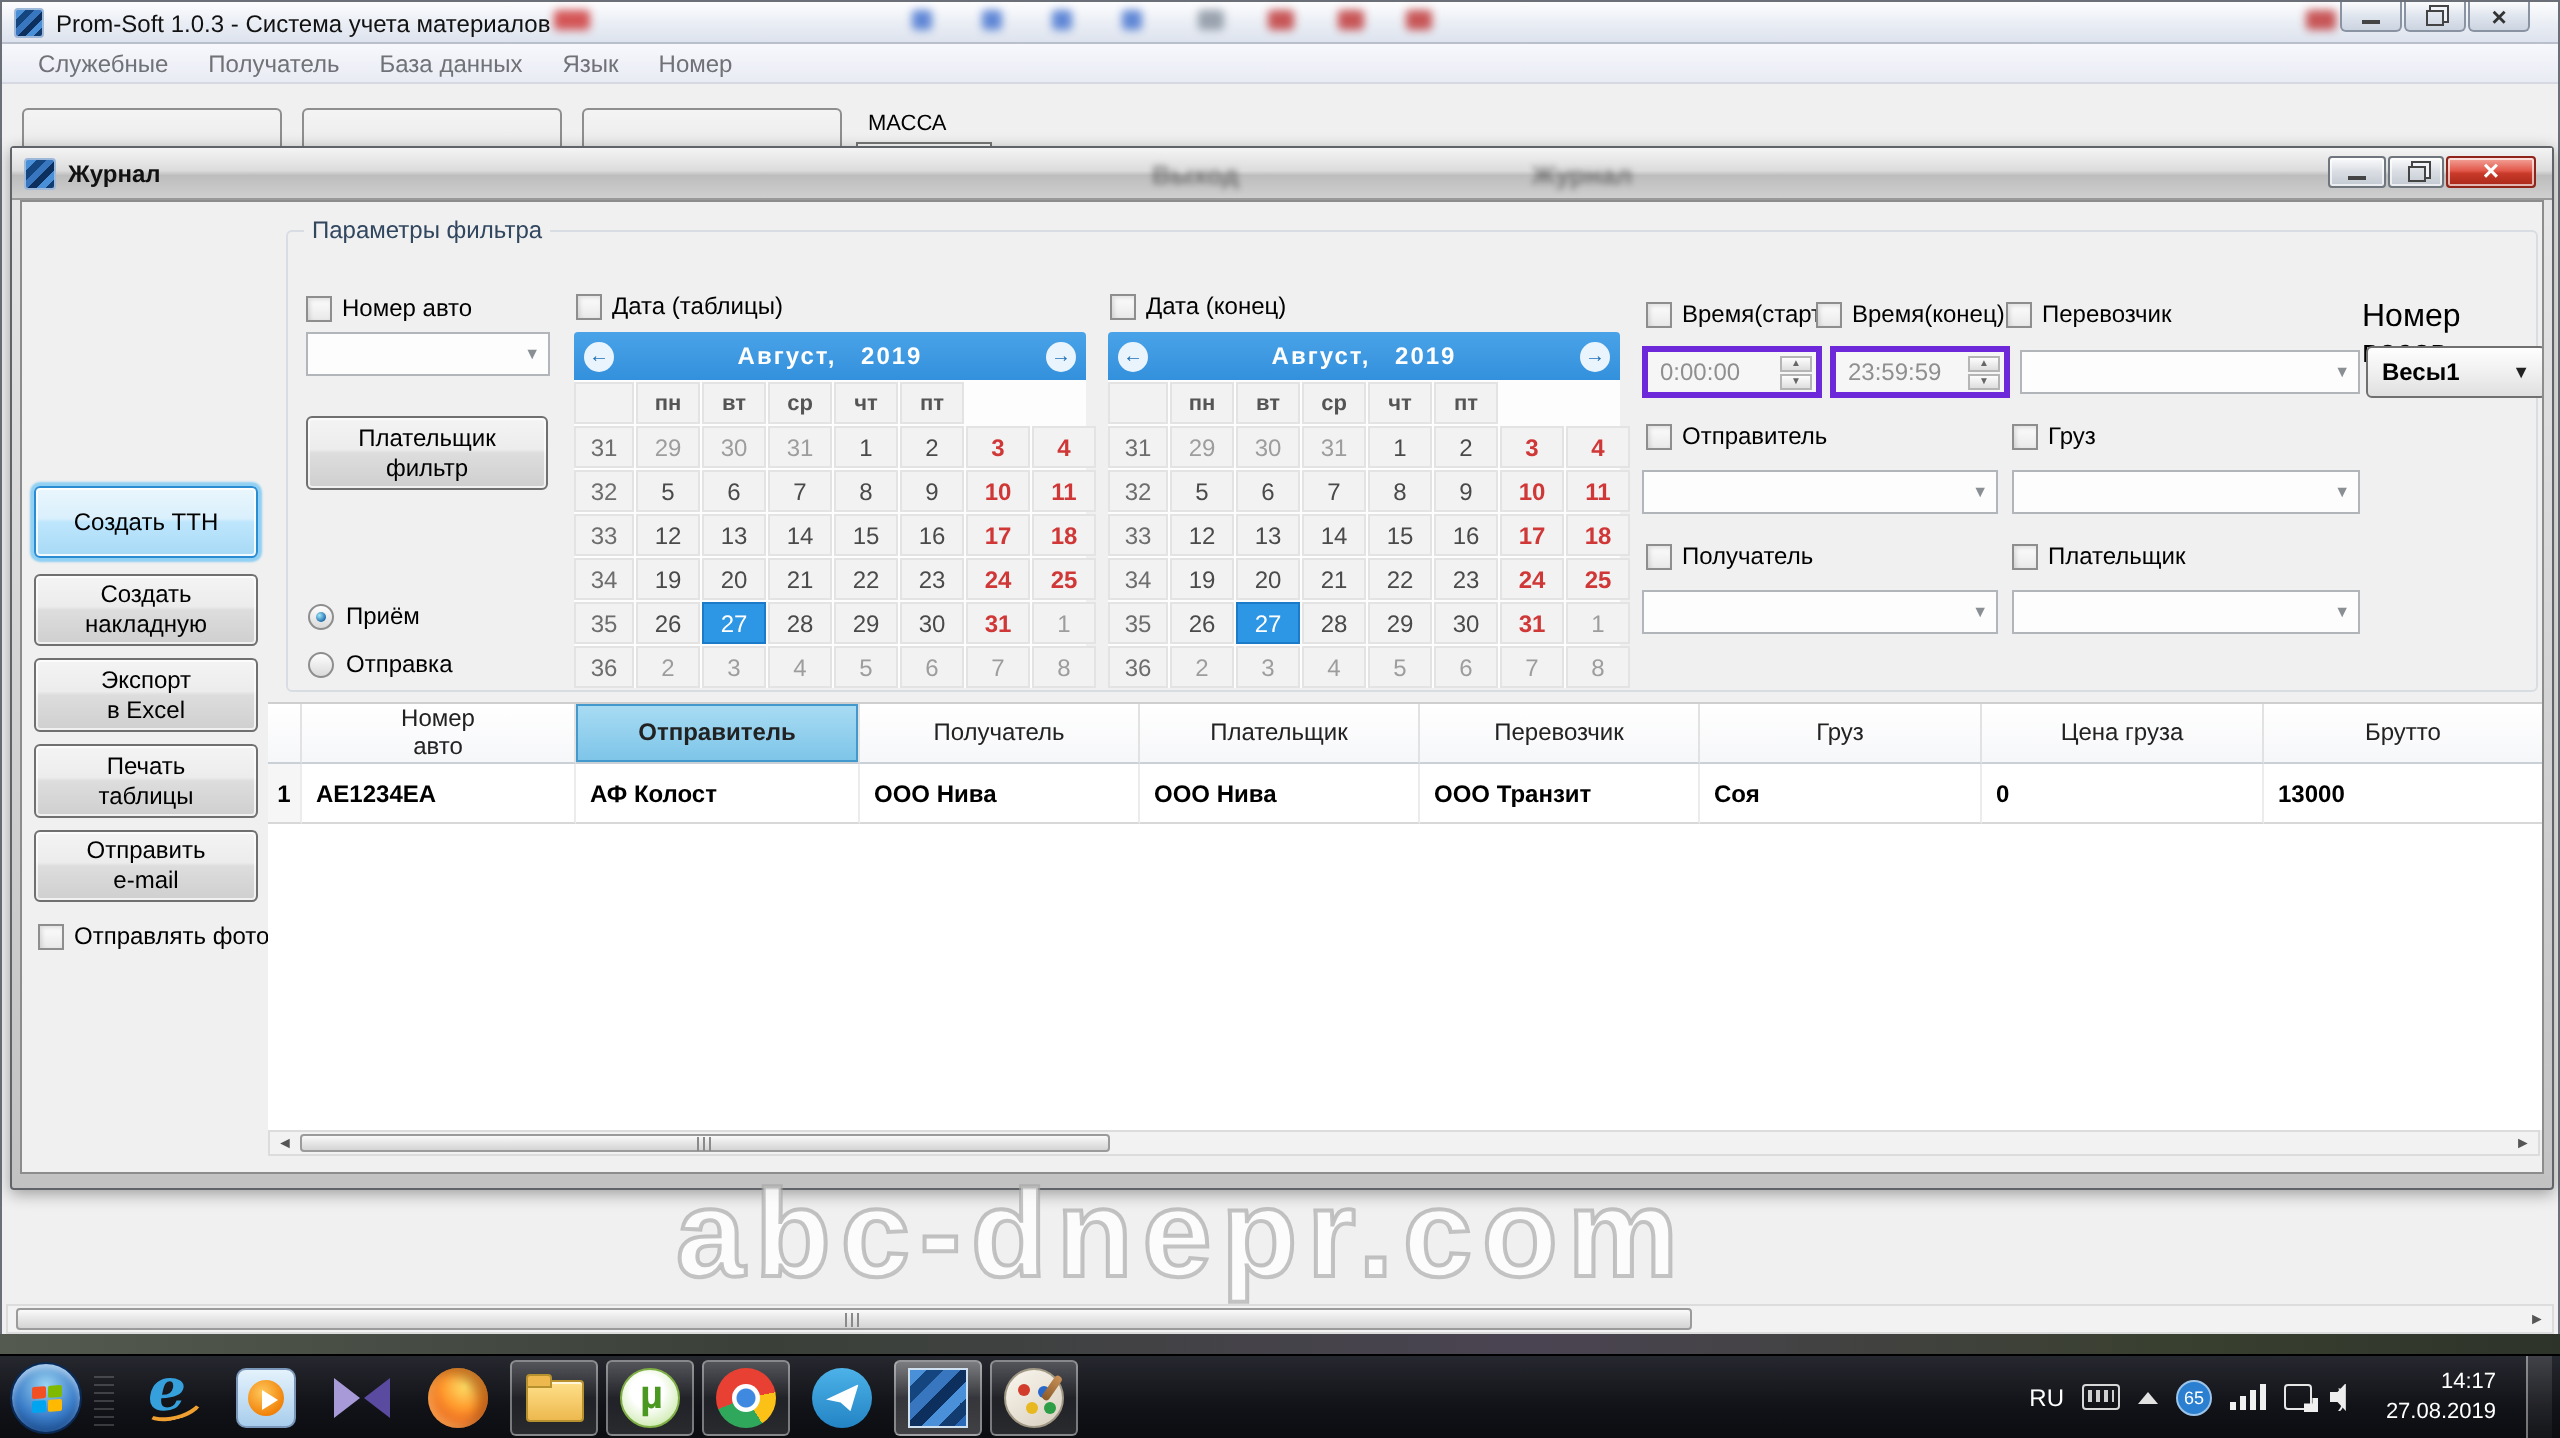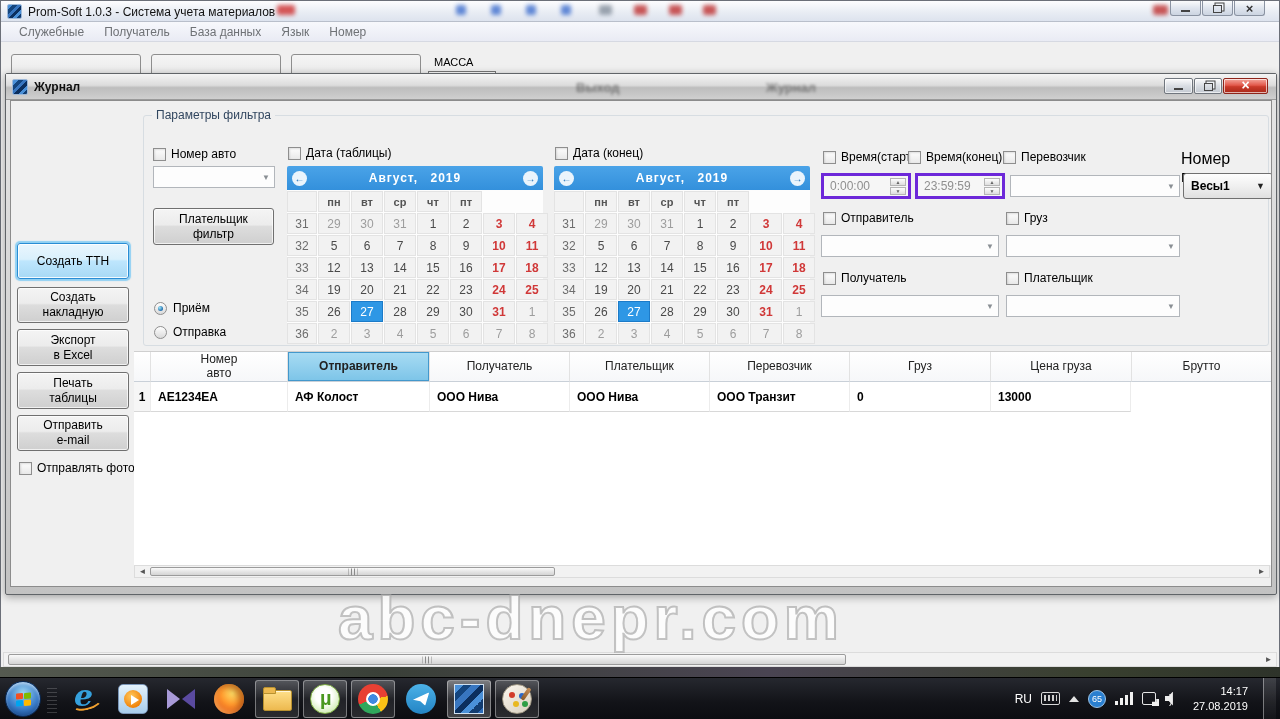--- a/index.html
+++ b/index.html
@@ -581,20 +581,21 @@
                 <div class="th" style="width: 141px;">Цена груза</div>
                 <div class="th" style="width: 140px;">Брутто</div>
               </div>
             <div class="trow" id="table-row-1">
                 <div class="td num" style="width: 17px;">1</div>
                 <div class="td" style="width: 137px;">АЕ1234ЕА</div>
                 <div class="td" style="width: 142px;">АФ Колост</div>
                 <div class="td" style="width: 140px;">ООО Нива</div>
                 <div class="td" style="width: 140px;">ООО Нива</div>
                 <div class="td" style="width: 140px;">ООО Транзит</div>
+                <div class="td" style="width: 141px;">Соя</div>
                 <div class="td" style="width: 141px;">0</div>
                 <div class="td" style="width: 140px;">13000</div>
               </div>
           </div>
 
           <div class="hscroll j-hscroll">
             <span class="sb-arrow l">◄</span>
             <span class="sb-thumb"></span>
             <span class="sb-arrow r">►</span>
           </div>

